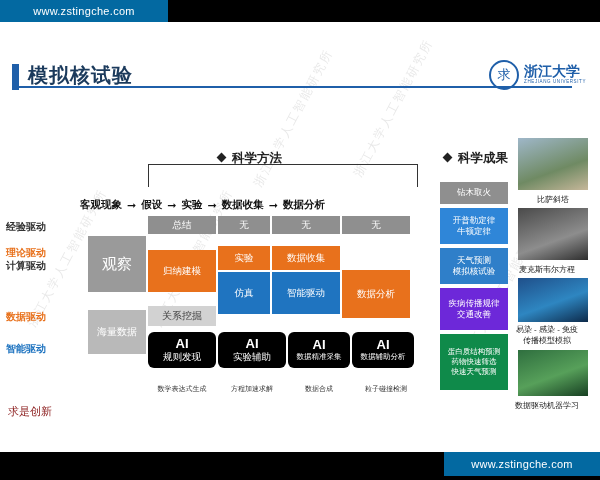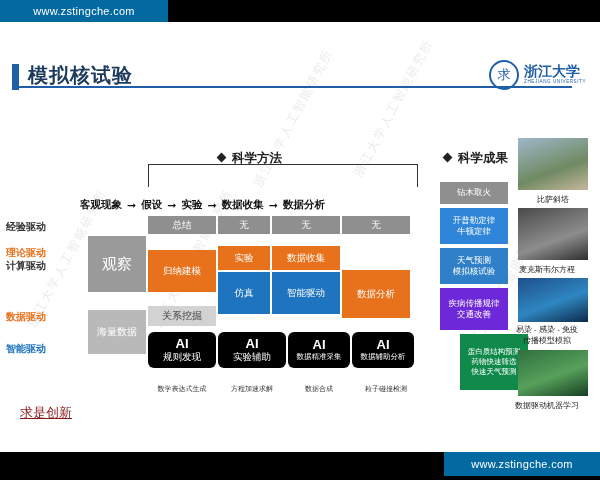--- a/index.html
+++ b/index.html
@@ -77,28 +77,28 @@
 
   
   .res{
     position:absolute;color:#fff;font-size:8.5px;display:flex;flex-direction:column;
     align-items:center;justify-content:center;text-align:center;line-height:1.3;
   }
   .res.g0{background:#8f8f8f;}
   .res.b1{background:#2f86d8;}
   .res.b2{background:#2f7fc9;}
   .res.r3{background:#6d28d9;}
-  .res.g4{background:#0f8a4a;margin-left:20px;}
+  .res.g4{background:#0f8a4a;}
 
   
   .photo{position:absolute;overflow:hidden;}
   .photo-cap{position:absolute;font-size:8px;color:#222;text-align:center;width:100px;}
 
   
-  .sig{position:absolute;left:20px;top:382px;font-size:13px;color:#8a1a1a;font-family:"Liberation Serif",serif;text-decoration:underline;}
+  .sig{position:absolute;left:8px;top:382px;font-size:11px;color:#8a1a1a;font-family:"Liberation Serif",serif;}
 
   .top-bracket{position:absolute;border-top:1px solid #333;border-left:1px solid #333;border-right:1px solid #333;}
 </style>
 </head>
 <body>
 
 <div class="wm wm-top">www.zstingche.com</div>
 <div class="wm wm-bot">www.zstingche.com</div>
 
 <div class="slide">

